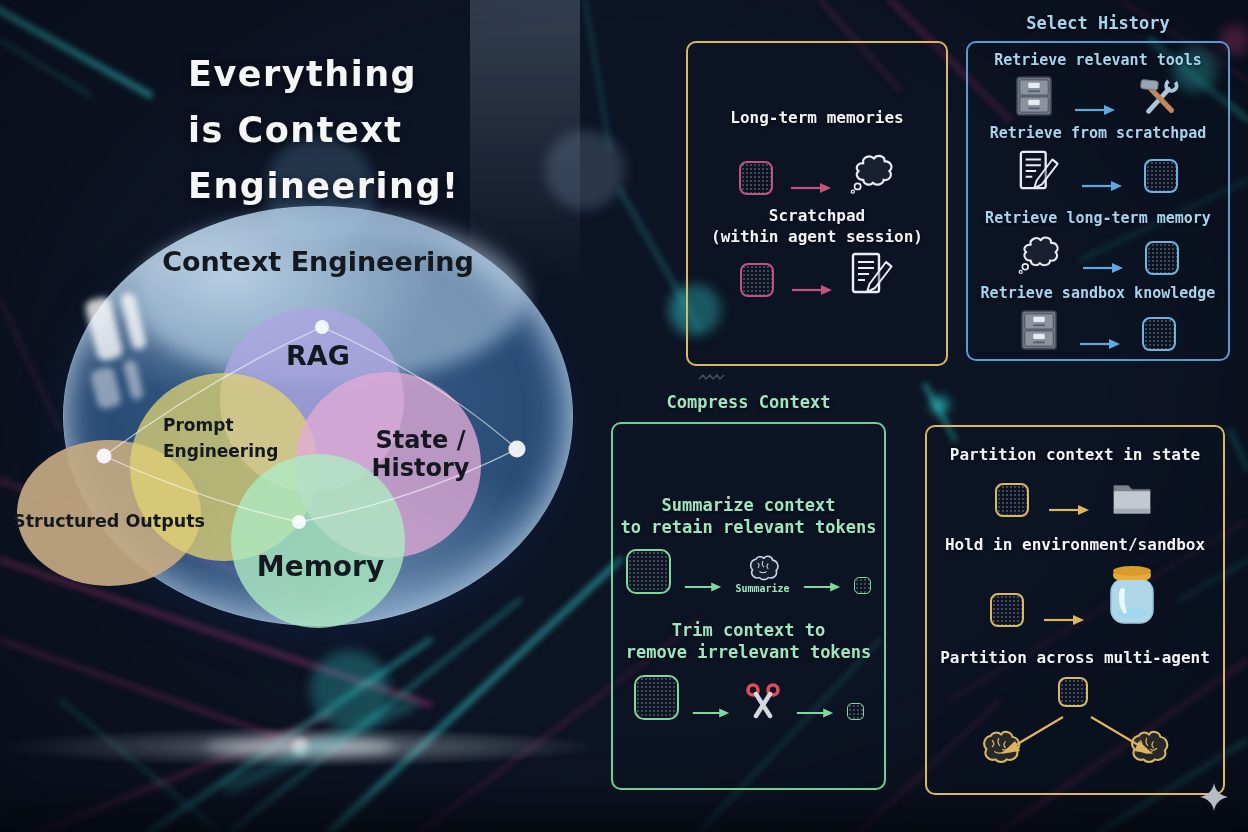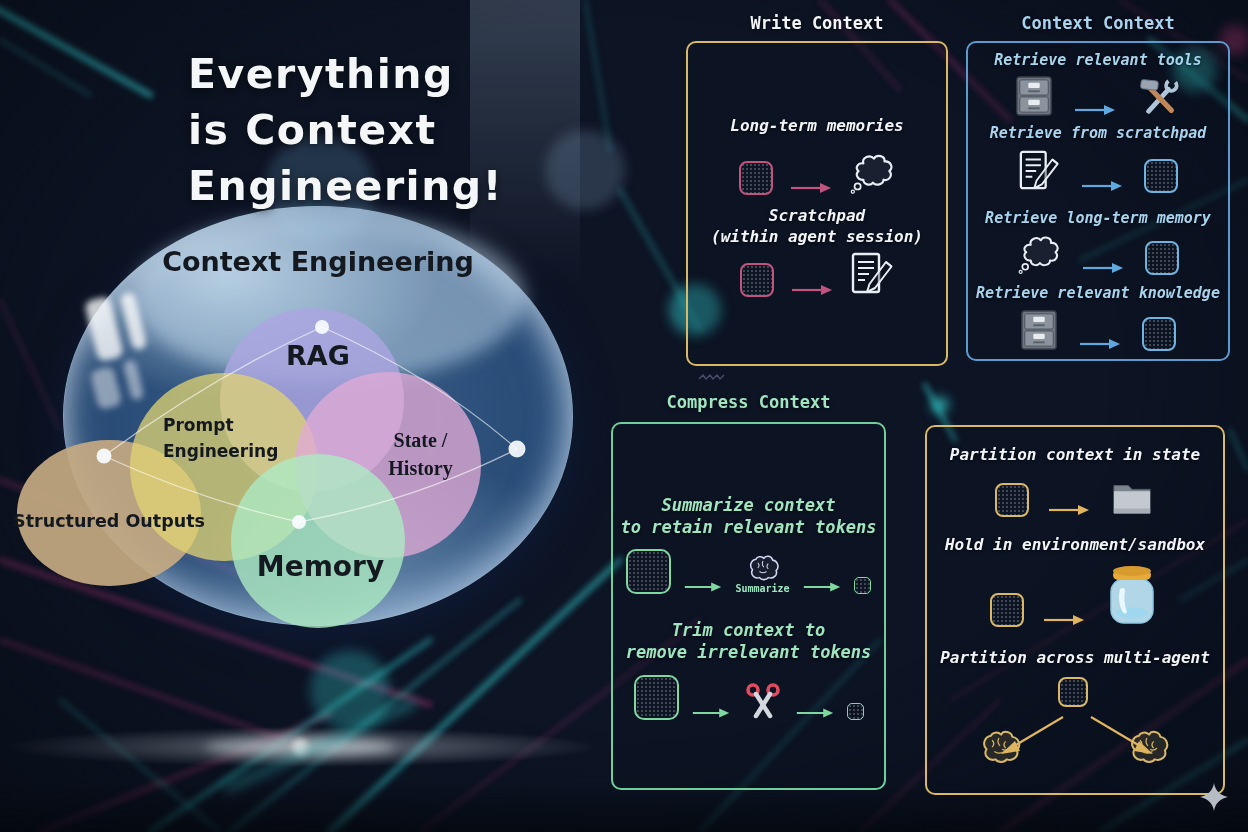--- a/index.html
+++ b/index.html
@@ -5,21 +5,21 @@
   html,body{margin:0;padding:0;background:#05080f;}
   #stage{position:relative;width:1248px;height:832px;overflow:hidden;background:#0d1424;
          font-family:"DejaVu Sans",sans-serif;}
   #stage *{box-sizing:border-box;}
   .abs{position:absolute;}
   svg.bg{position:absolute;inset:0;z-index:0;}
   .vignette{position:absolute;inset:0;z-index:1;pointer-events:none;
     background:radial-gradient(ellipse at 50% 45%, rgba(0,0,0,0) 55%, rgba(4,7,14,0.55) 100%),
                linear-gradient(180deg, rgba(0,0,0,0) 94%, rgba(2,4,8,0.6) 100%);}
   
-  .headline{left:188px;top:46px;z-index:3;color:#f4f6f8;font-weight:bold;font-size:41px;
+  .headline{left:188px;top:46px;z-index:3;color:#f4f6f8;font-weight:bold;font-size:35px;
     line-height:56px;letter-spacing:1.5px;text-shadow:0 2px 8px rgba(0,0,0,0.55);}
   
   .bubblewrap{left:63px;top:206px;width:510px;height:420px;z-index:2;}
   .bubble{position:absolute;inset:0;border-radius:50%;
     background:
       radial-gradient(ellipse 60% 42% at 32% 16%, rgba(218,240,255,0.65), rgba(218,240,255,0) 70%),
       radial-gradient(ellipse 72% 55% at 62% 92%, rgba(200,230,255,0.35), rgba(200,230,255,0) 60%),
       radial-gradient(ellipse at 50% 50%, rgba(92,152,212,0.58) 0%, rgba(66,124,188,0.55) 58%, rgba(112,164,222,0.52) 84%, rgba(165,205,242,0.6) 100%);
     box-shadow: inset 0 12px 28px rgba(255,255,255,0.35), inset 0 -14px 30px rgba(225,242,255,0.32),
       inset -12px 0 34px rgba(130,180,235,0.28), 0 12px 44px rgba(15,35,75,0.45);
@@ -30,36 +30,36 @@
   .c-rag{left:157px;top:102px;width:184px;height:184px;background:rgba(172,166,226,0.82);}
   .c-prompt{left:67px;top:167px;width:188px;height:188px;background:rgba(226,212,116,0.75);}
   .c-state{left:232px;top:166px;width:186px;height:186px;background:rgba(224,170,214,0.78);}
   .c-memory{left:168px;top:248px;width:174px;height:174px;background:rgba(172,234,194,0.8);}
   .c-structured{left:-46px;top:234px;width:184px;height:146px;background:rgba(198,170,130,0.92);}
   .refl{position:absolute;background:rgba(255,255,255,0.78);filter:blur(3px);border-radius:8px;}
   .vlabel{position:absolute;color:#14181f;z-index:6;text-align:center;}
   .lbl-container{left:0;right:0;top:40px;font-size:27px;font-weight:600;}
   .lbl-rag{left:195px;top:134px;width:120px;font-size:27px;font-weight:600;}
   .lbl-prompt{left:100px;top:206px;width:130px;font-size:17px;font-weight:600;line-height:26px;text-align:left;}
-  .lbl-state{left:295px;top:220px;width:125px;font-size:20px;font-weight:600;line-height:28px;font-family:Liberation Serif, serif;}
+  .lbl-state{left:295px;top:220px;width:125px;font-size:24px;font-weight:600;line-height:28px;}
   .lbl-memory{left:175px;top:344px;width:165px;font-size:28px;font-weight:bold;}
   .lbl-structured{left:-52px;top:305px;width:196px;font-size:17.5px;font-weight:600;}
   
   .panel{position:absolute;border:2px solid;border-radius:10px;background:rgba(11,18,34,0.22);z-index:2;}
   .panel-title{position:absolute;left:0;right:0;top:-30px;text-align:center;
     font:bold 17px "DejaVu Sans Mono",monospace;text-shadow:0 1px 4px rgba(0,0,0,0.6);}
   .p-write{left:686px;top:41px;width:262px;height:325px;border-color:#d9b866;}
   .p-select{left:966px;top:41px;width:264px;height:320px;border-color:#5b9bd0;}
   .p-compress{left:611px;top:422px;width:275px;height:368px;border-color:#6fce9a;}
   .p-compress .panel-title{top:-32px;}
   .p-isolate{left:925px;top:425px;width:300px;height:370px;border-color:#d9b866;}
   .p-isolate .panel-title{top:-32px;}
   .t-write{color:#f2f4f7;} .t-select{color:#a6d4ef;} .t-compress{color:#9fe6c0;} .t-isolate{color:#eec873;}
   .prow-label{position:absolute;left:0;right:0;text-align:center;font-family:"DejaVu Sans Mono",monospace;
-    font-weight:bold;text-shadow:0 1px 3px rgba(0,0,0,0.6);font-style:italic;}
+    font-weight:bold;text-shadow:0 1px 3px rgba(0,0,0,0.6);}
   .p-write .prow-label{font-size:16px;line-height:21px;color:#f2f4f7;}
   .p-select .prow-label{font-size:15px;color:#a6d4ef;}
   .p-compress .prow-label{font-size:17px;line-height:22px;color:#9fe6c0;}
   .p-isolate .prow-label{font-size:16px;color:#f2f4f7;}
   .icon-row{position:absolute;left:0;right:0;display:flex;align-items:flex-end;justify-content:center;gap:16px;}
   
   .csq{border:2px solid;border-radius:8px;flex:0 0 auto;
     background-image:radial-gradient(rgba(255,255,255,0.22) 1px, rgba(255,255,255,0) 1.2px);
     background-size:4px 4px;background-color:rgba(14,22,38,0.5);}
   .s34{width:34px;height:34px;} .s30{width:30px;height:30px;}
@@ -247,22 +247,21 @@
     </div>
     <div class="vlabel lbl-state">
       <div>State /</div>
       <div>History</div>
     </div>
     <div class="vlabel lbl-memory">Memory</div>
     <div class="vlabel lbl-structured">Structured Outputs</div>
   </div>
 
   <div class="panel p-write">
-    <div class="panel-title t-write">Write Context</div>
-    <div class="prow-label" style="top:64px;margin-top:8px;">Long-term memories</div>
+    <div class="prow-label" style="top:64px;">Long-term memories</div>
     <div class="icon-row" style="top:108px;height:44px;">
       <div class="csq s34 sq-pink"></div>
       <svg class="arr arr-pink" width="44" height="14">
           <use href="#sym-arrow"></use>
         </svg>
       <svg class="icon-white" width="46" height="44">
           <use href="#sym-cloud"></use>
         </svg>
     </div>
     <div class="prow-label" style="top:162px;">Scratchpad</div>
@@ -272,21 +271,21 @@
       <svg class="arr arr-pink" width="44" height="14">
           <use href="#sym-arrow"></use>
         </svg>
       <svg class="icon-white" width="44" height="46">
           <use href="#sym-memo"></use>
         </svg>
     </div>
   </div>
 
   <div class="panel p-select">
-    <div class="panel-title t-select">Context Context</div>
+    <div class="panel-title t-select">Select History</div>
     <div class="prow-label" style="top:8px;">Retrieve relevant tools</div>
     <div class="icon-row" style="top:28px;height:46px;gap:20px;">
       <svg width="38" height="42">
           <use href="#sym-cabinet"></use>
         </svg>
       <svg class="arr arr-blue" width="44" height="14">
           <use href="#sym-arrow"></use>
         </svg>
       <svg width="44" height="40">
           <use href="#sym-tools"></use>
@@ -305,21 +304,21 @@
     <div class="prow-label" style="top:166px;">Retrieve long-term memory</div>
     <div class="icon-row" style="top:186px;height:46px;gap:20px;">
       <svg class="icon-white" width="44" height="42">
           <use href="#sym-cloud"></use>
         </svg>
       <svg class="arr arr-blue" width="44" height="14">
           <use href="#sym-arrow"></use>
         </svg>
       <div class="csq s34 sq-blue"></div>
     </div>
-    <div class="prow-label" style="top:241px;">Retrieve relevant knowledge</div>
+    <div class="prow-label" style="top:241px;">Retrieve sandbox knowledge</div>
     <div class="icon-row" style="top:262px;height:46px;gap:20px;">
       <svg width="38" height="42">
           <use href="#sym-cabinet"></use>
         </svg>
       <svg class="arr arr-blue" width="44" height="14">
           <use href="#sym-arrow"></use>
         </svg>
       <div class="csq s34 sq-blue"></div>
     </div>
   </div>

